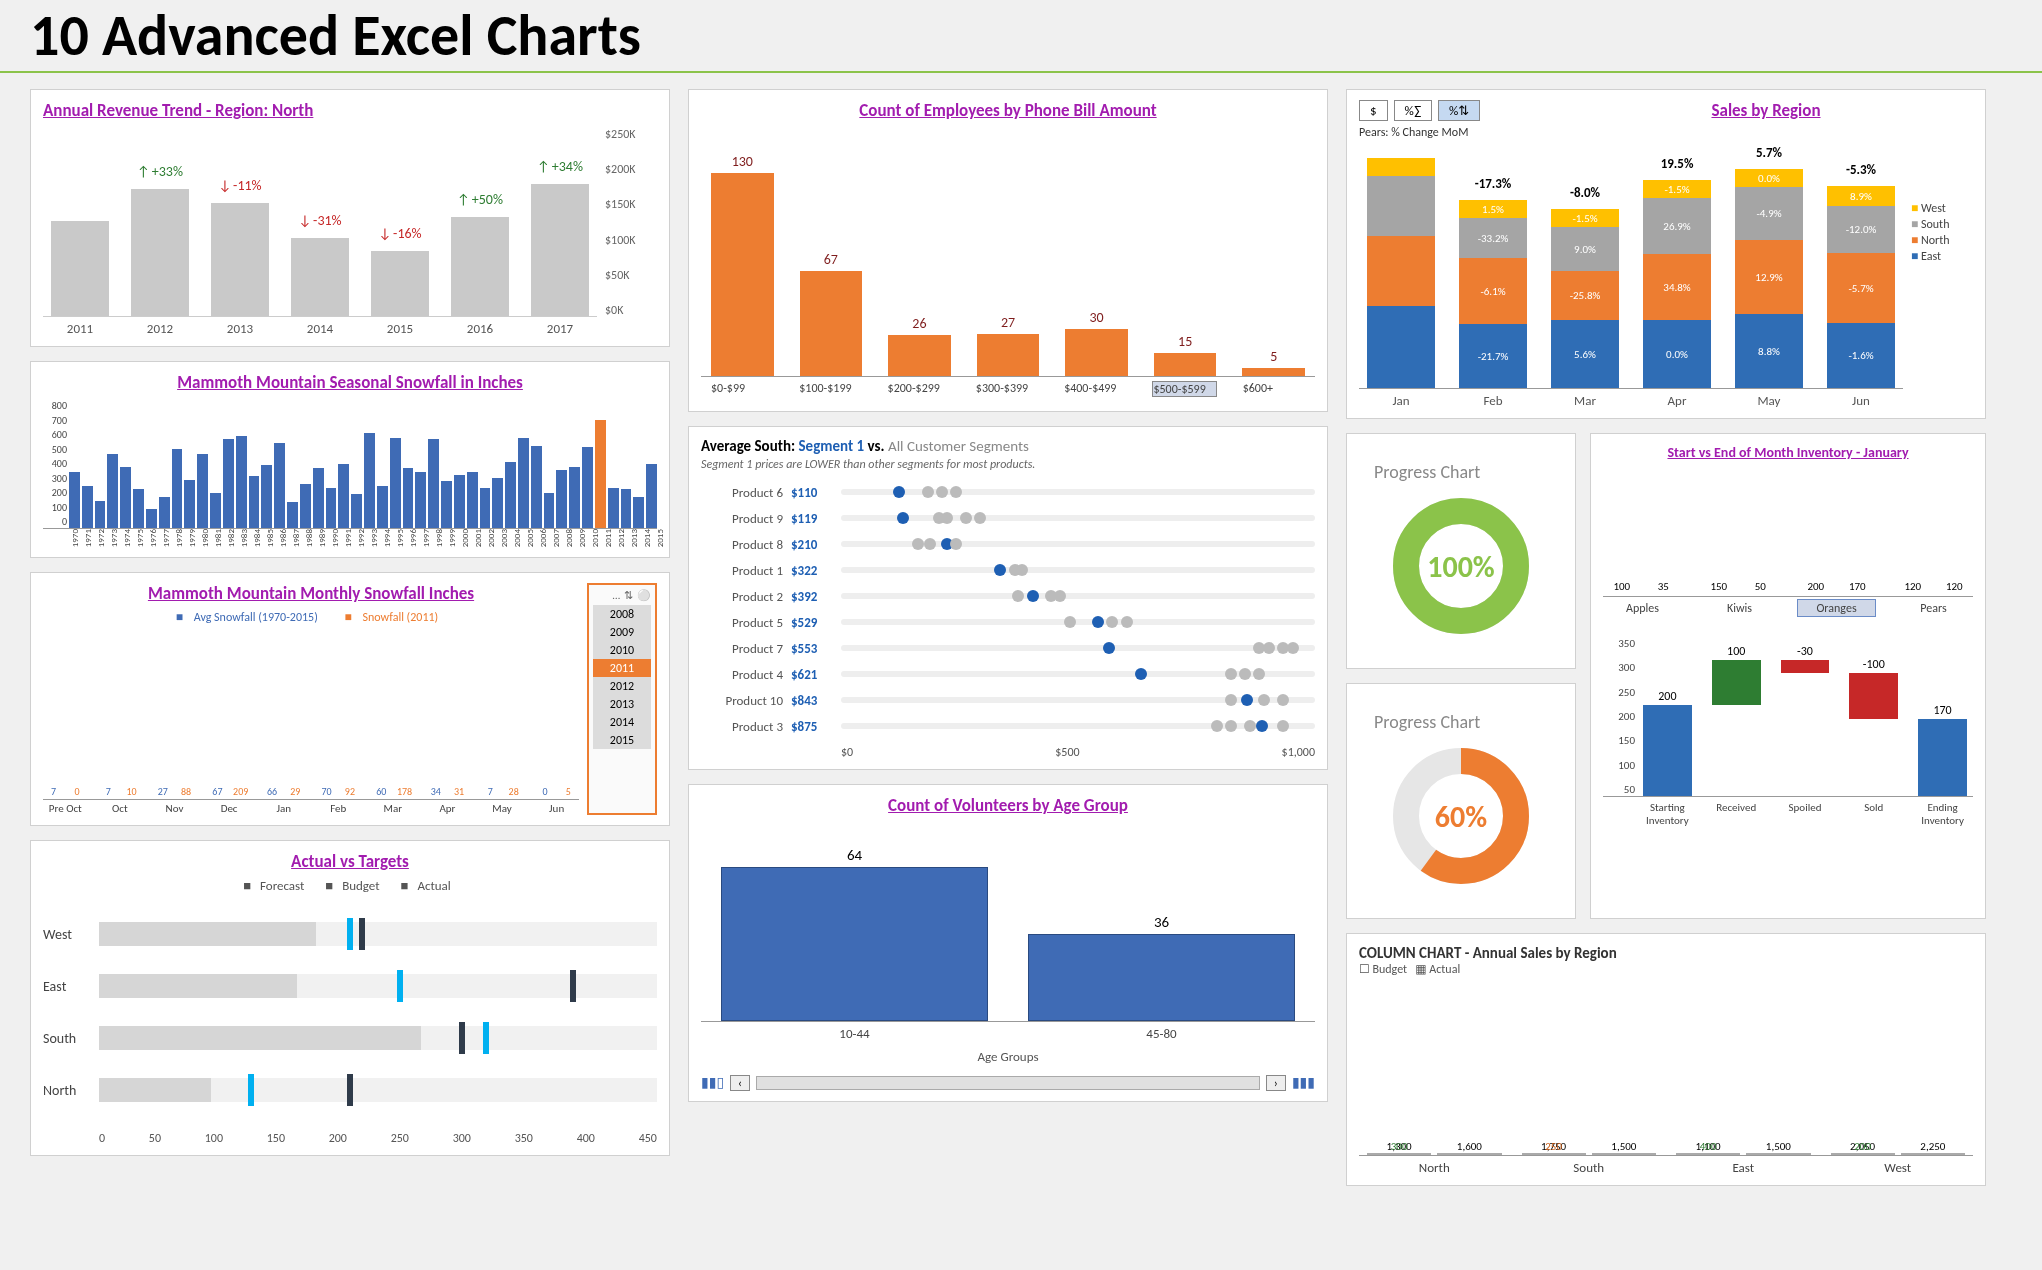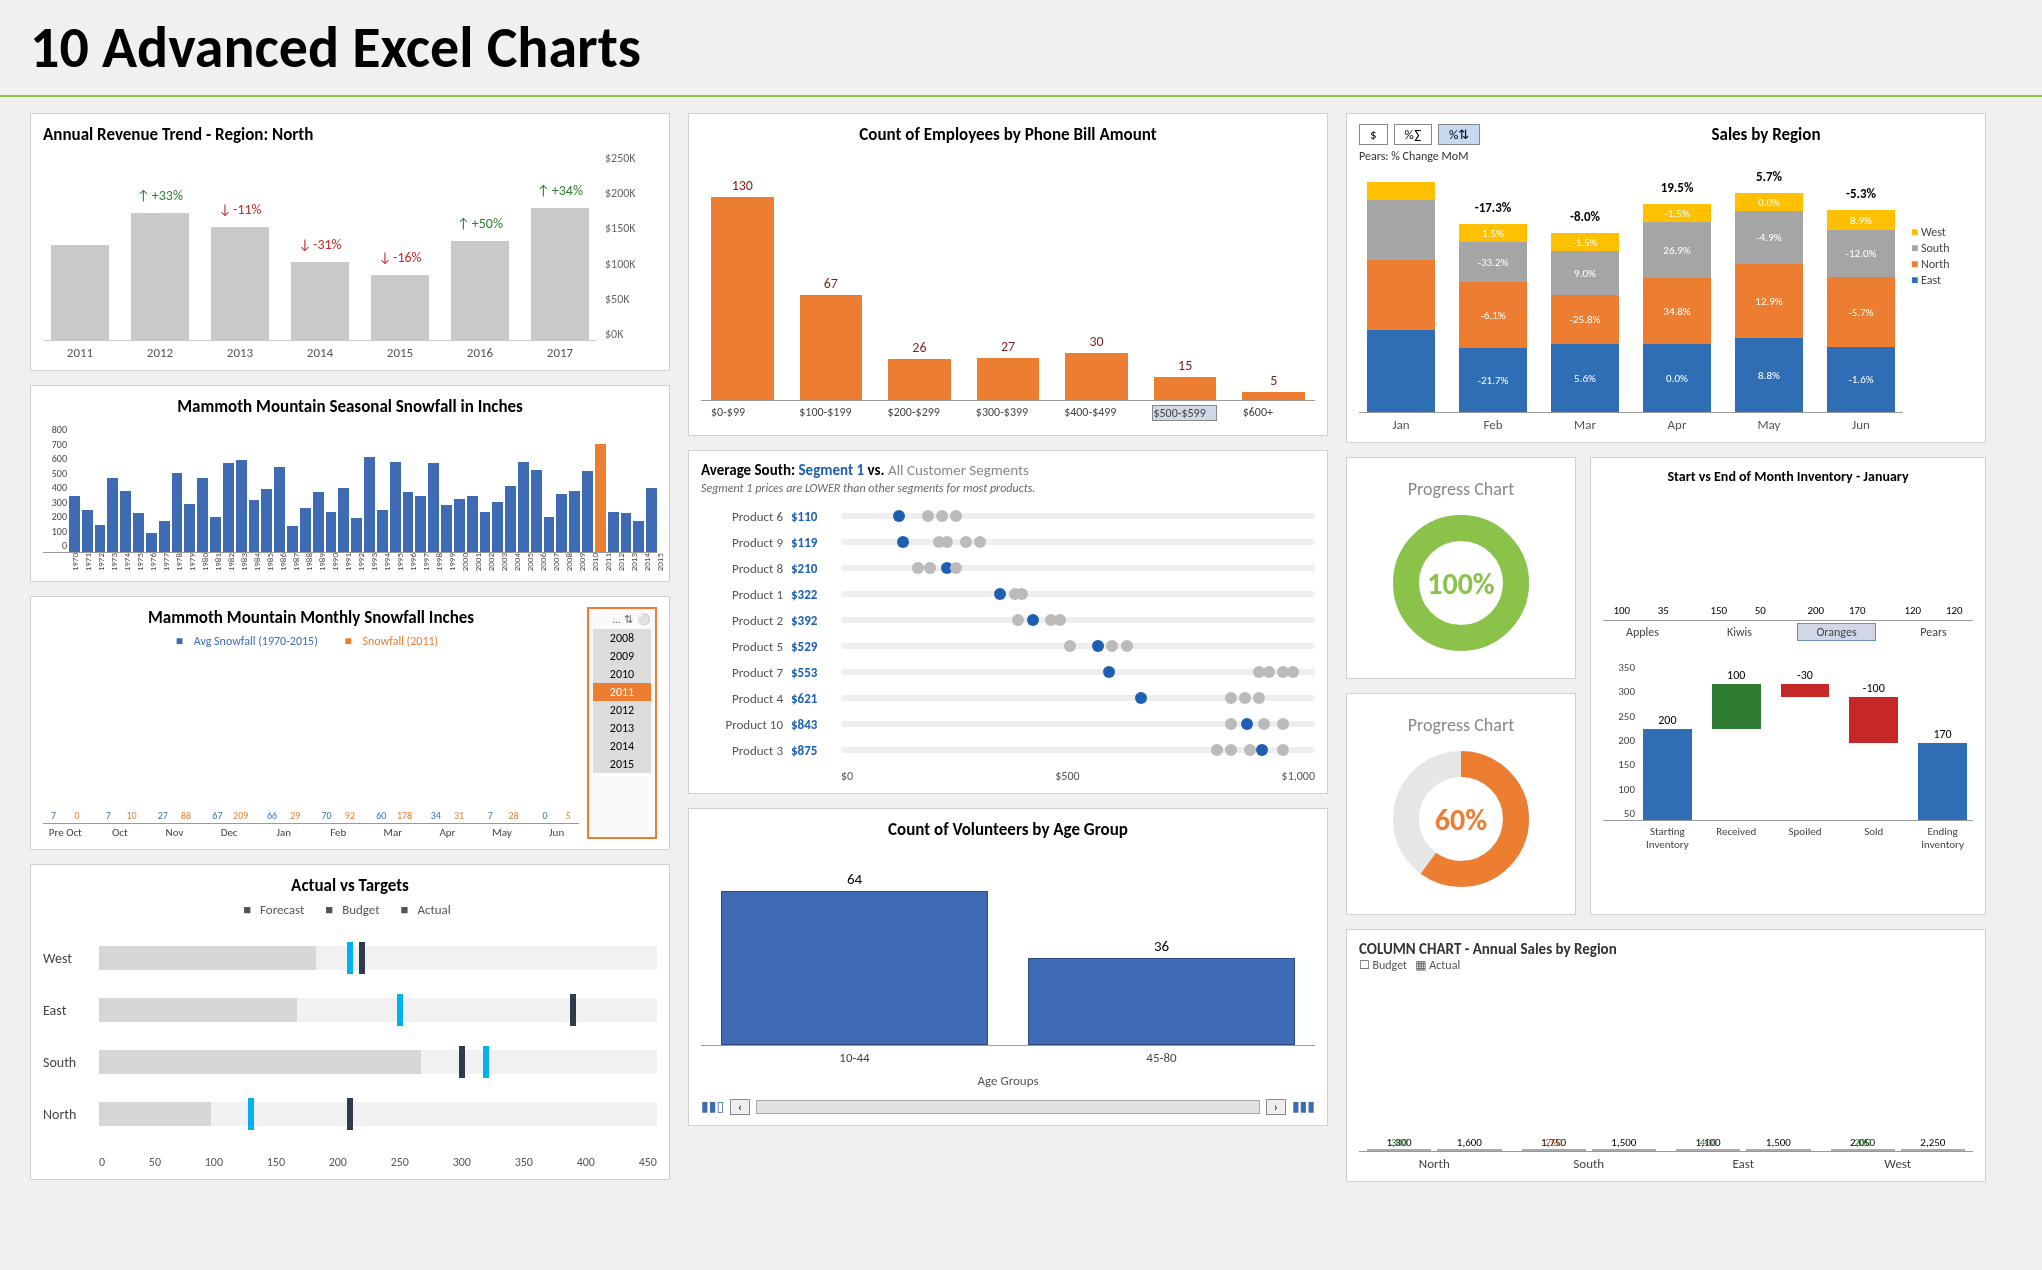--- a/index.html
+++ b/index.html
@@ -1,22 +1,22 @@
 <!DOCTYPE html>
 <html><head>
 <meta charset="utf-8">
 <style>
 * { box-sizing: border-box; margin: 0; padding: 0; }
 body { font-family: Calibri, Arial, sans-serif; background: #f0f0f0; width: 2042px; height: 1270px; overflow: hidden; }
 .page { width: 2042px; height: 1270px; }
-.title { font-size: 58px; font-weight: bold; padding: 12px 30px; background: #f0f0f0; border-bottom: 2px solid #8bc34a; }
+.title { font-size: 58px; font-weight: bold; padding: 0 30px; background: #f0f0f0; border-bottom: 2px solid #8bc34a; }
 .grid { display: grid; grid-template-columns: 640px 640px 640px; gap: 18px; padding: 16px 30px; }
 .col { display: flex; flex-direction: column; gap: 14px; }
 .card { background: #fff; border: 1px solid #d0d0d0; padding: 10px 12px; }
-.ctitle { font-size: 17px; font-weight: 600; color: #000000; text-align: center; margin-bottom: 6px; }
+.ctitle { font-size: 17px; font-weight: 600; color: #a21caf; text-align: center; margin-bottom: 6px; text-decoration: underline; }
 
 
 .c1-wrap { display: flex; height: 190px; }
 .c1-plot { flex: 1; display: flex; align-items: flex-end; gap: 22px; padding: 30px 8px 0; border-bottom: 1px solid #ccc; position: relative; }
 .c1-bar { flex: 1; background: #c9c9c9; position: relative; }
 .c1-lbl { position: absolute; top: -26px; left: 50%; transform: translateX(-50%); font-size: 14px; white-space: nowrap; display: flex; align-items: center; gap: 2px; }
 .c1-lbl.up { color: #2e7d32; } .c1-lbl.down { color: #c62828; }
 .c1-yax { width: 60px; display: flex; flex-direction: column; justify-content: space-between; font-size: 12px; color: #666; text-align: left; padding-left: 8px; }
 .c1-xax { display: flex; gap: 22px; padding: 4px 68px 0 8px; font-size: 13px; color: #555; }
 .c1-xax span { flex: 1; text-align: center; }
@@ -99,21 +99,21 @@
 .c8-wrap { display: flex; }
 .c8-plot { flex: 1; height: 250px; display: flex; align-items: flex-end; gap: 24px; padding: 30px 8px 0; border-bottom: 1px solid #999; }
 .c8-col { flex: 1; display: flex; flex-direction: column-reverse; position: relative; }
 .c8-tot { position: absolute; top: -24px; left: 50%; transform: translateX(-50%); font-size: 13px; font-weight: 600; }
 .c8-seg { position: relative; color: #fff; font-size: 11px; display: flex; align-items: center; justify-content: center; }
 .c8-seg.e { background: #2f6db5; } .c8-seg.n { background: #ed7d31; } .c8-seg.s { background: #a5a5a5; } .c8-seg.w { background: #ffc000; }
 .c8-legend { width: 70px; font-size: 12px; color: #444; padding-left: 8px; padding-top: 60px; }
 .c8-legend div { margin: 2px 0; }
 .c8-xax { display: flex; gap: 24px; padding: 4px 78px 0 8px; font-size: 13px; color: #555; }
 .c8-xax span { flex: 1; text-align: center; }
-.prog-card { flex: 1; background: #fff; border: 1px solid #d0d0d0; padding: 20px; text-align: center; }
+.prog-card { flex: 1; background: #fff; border: 1px solid #d0d0d0; padding: 27px; }
 .prog-title { font-size: 18px; color: #888; margin-bottom: 8px; }
 .donut { position: relative; width: 150px; height: 150px; margin: 0 auto; }
 .donut svg { transform: rotate(-90deg); }
 .donut-txt { position: absolute; top: 50%; left: 50%; transform: translate(-50%,-50%); font-size: 30px; font-weight: 600; }
 
 
 .c9-top { padding-top: 20px; height: 130px; display: flex; align-items: flex-end; gap: 18px; border-bottom: 1px solid #999; }
 .c9-grp { flex: 1; display: flex; align-items: flex-end; gap: 4px; }
 .c9-b { flex: 1; background: #c9c9c9; position: relative; }
 .c9-b.sel { background: #6b8cc7; }

